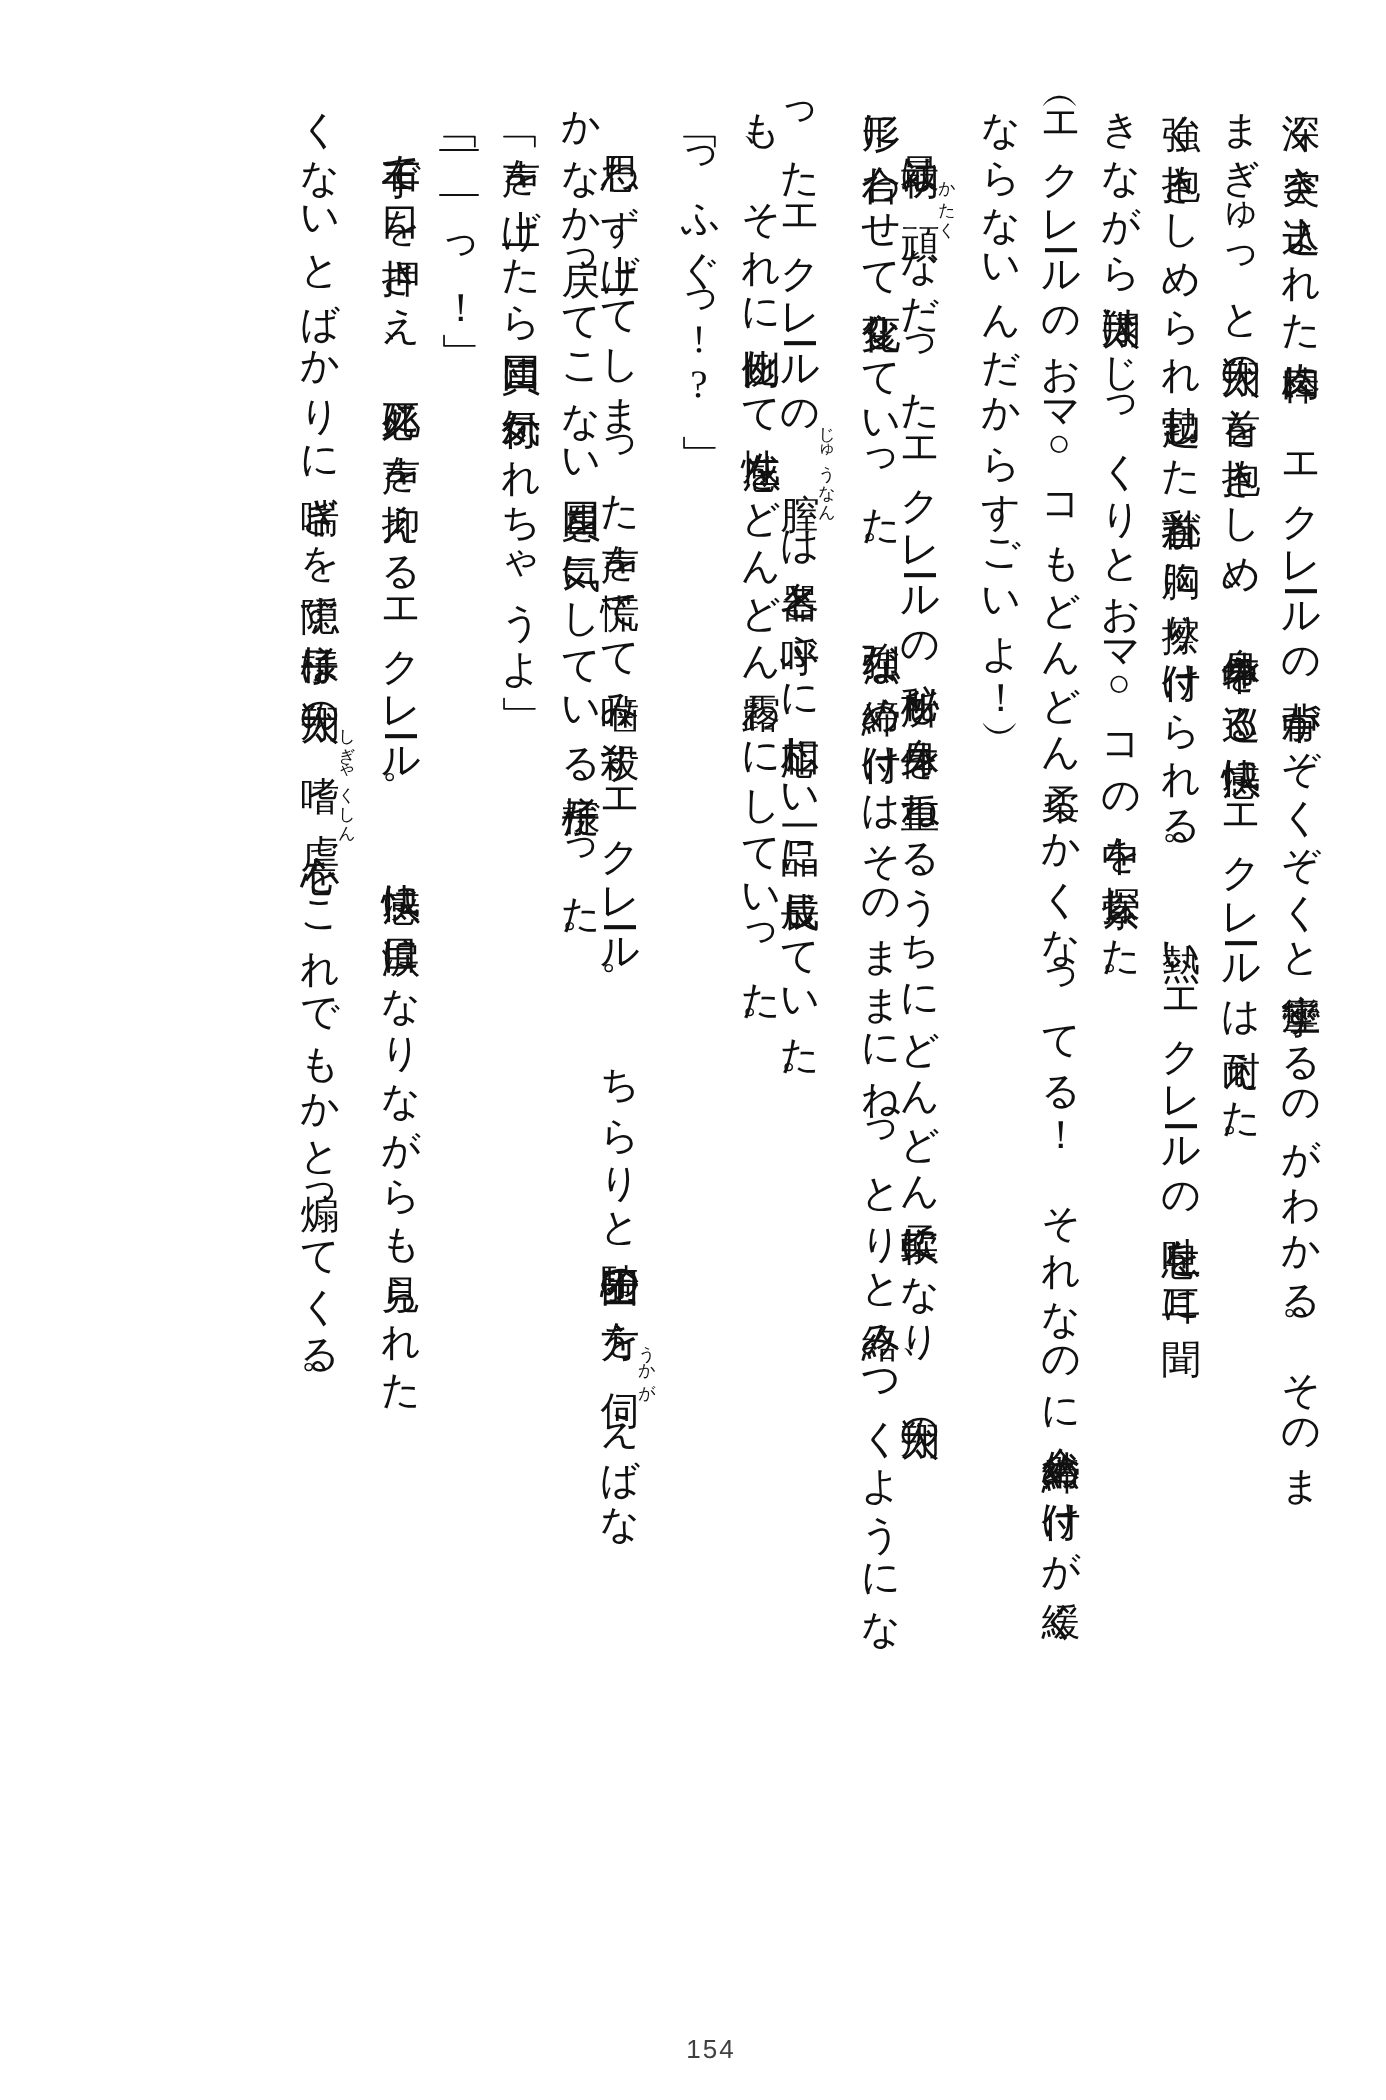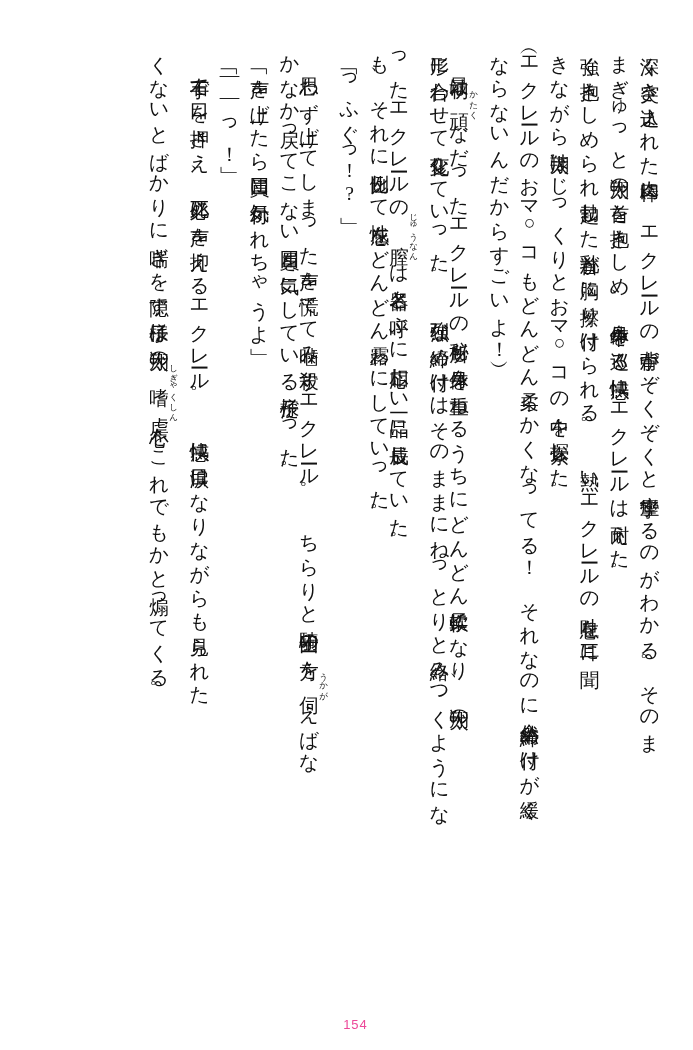--- a/index.html
+++ b/index.html
@@ -54,21 +54,21 @@
     font-family: "Liberation Serif", "DejaVu Serif", serif;
   }
   .page-number {
     position: absolute;
     bottom: 18px;
     left: 0;
     right: 0;
     text-align: center;
     font-size: 13px;
     font-family: "Liberation Sans", sans-serif;
-    color: #ec4899;
+    color: #404040;
     letter-spacing: 1px;
     margin-left: 18px;
   }
 </style>
 </head>
 <body>
 
 <div class="page">
   <div class="text-block" id="textBlock">
       <div class="line">深く突き込まれた肉棒に、エクレールの背中がぞくぞくと痙攣するのがわかる。そのま</div>

